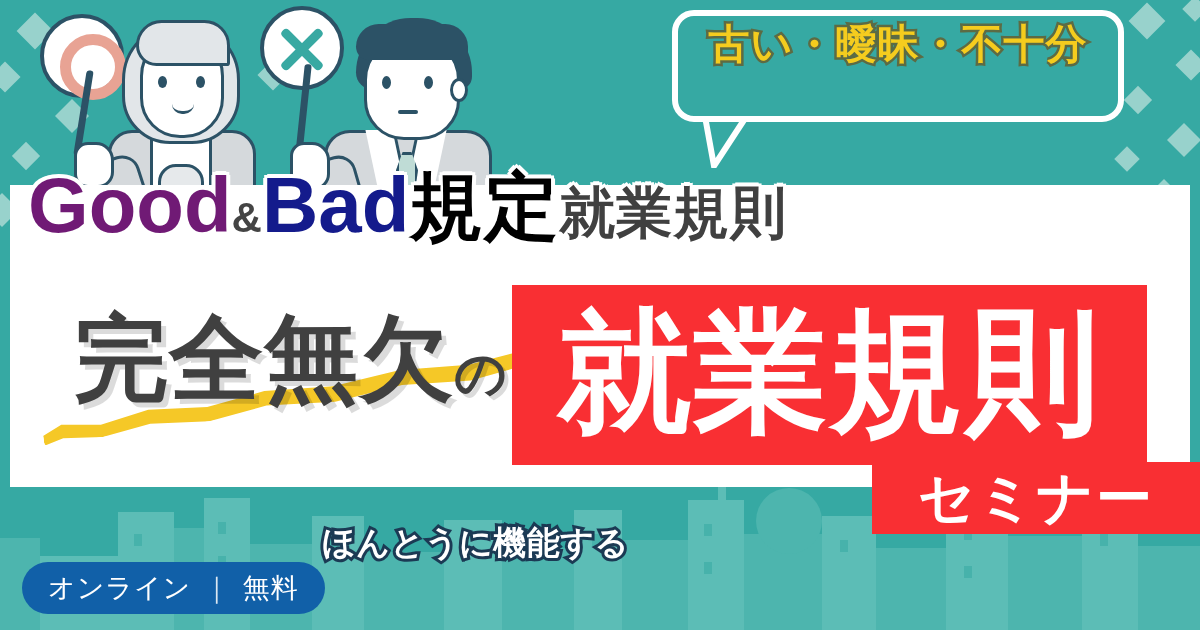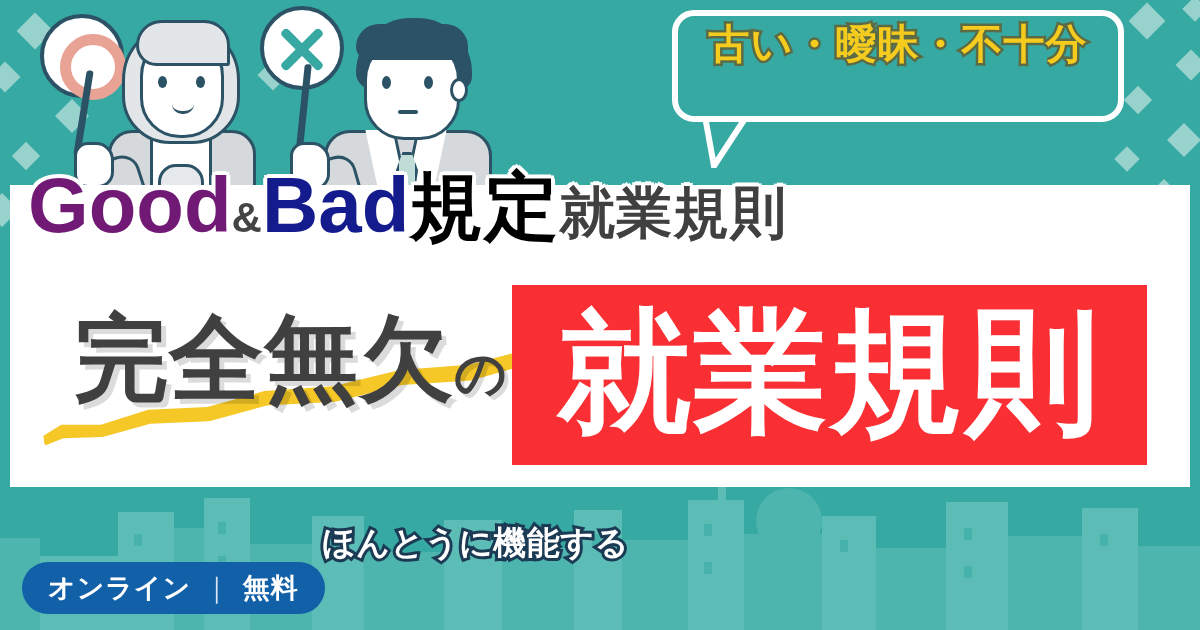--- a/index.html
+++ b/index.html
@@ -289,21 +289,21 @@
   
   #badge {
     position:absolute; left:22px; top:562px;
     height:52px; padding:0 26px;
     background:#1160a8;
     border-radius:26px;
     display:flex; align-items:center; gap:12px;
     z-index:25;
   }
   #badge span {
-    font-size:27px; font-weight:bold; color:#ffffff; letter-spacing:1px;
+    font-size:27px; font-weight:normal; color:#ffffff; letter-spacing:1px;
     line-height:1;
   }
   #badge .sep { font-weight:normal; opacity:.85; }
 
   
   #subtitle {
     position:absolute; left:322px; top:524px;
     z-index:25; line-height:1.16;
   }
   #subtitle div {
@@ -429,20 +429,23 @@
 
   <div id="brush"></div>
   <div id="headline2">
     <span class="w-kanzen">完全無欠</span><span class="w-no">の</span>
   </div>
 
   <div id="redblock">
     <span>就業規則</span>
   </div>
 
+  <div id="redblock2">
+    <span>セミナー</span>
+  </div>
 
   <div id="badge">
     <span>オンライン</span>
     <span class="sep">｜</span>
     <span>無料</span>
   </div>
 
   <div id="subtitle">
     <div>ほんとうに機能する</div>
   </div>

